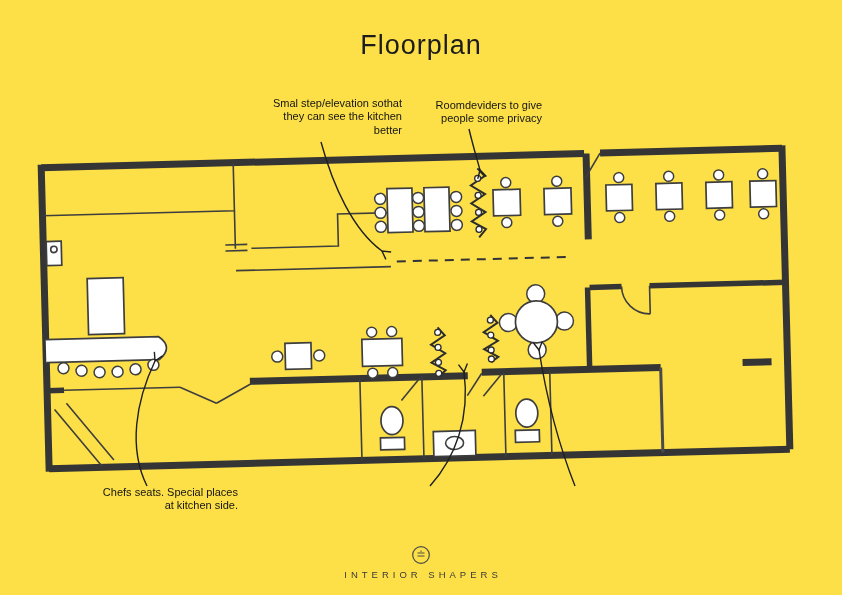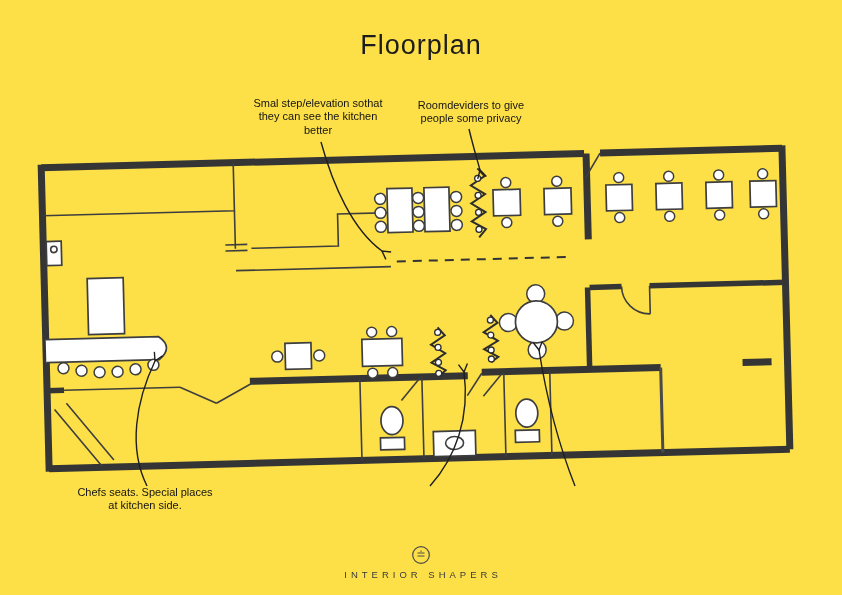--- a/index.html
+++ b/index.html
@@ -7,21 +7,21 @@
     position:relative; width:842px; height:595px; background:#fde047;
     font-family:"Liberation Sans", sans-serif; overflow:hidden;
   }
   .title {
     position:absolute; top:30px; left:0; width:100%; margin:0;
     text-align:center; font-size:27px; font-weight:400;
     letter-spacing:1px; color:#1c1c1c;
   }
   .note {
     position:absolute; font-size:11px; line-height:1.22; color:#141414;
-    text-align:center; white-space:pre-line;
+    text-align:right; white-space:pre-line;
   }
   .note-step   { left:234px; top:97px;  width:168px; }
   .note-privacy{ left:400px; top:99px;  width:142px; }
   .note-chefs  { left:52px;  top:486px; width:186px; }
   .note-toilet { left:318px; top:486px; width:164px; }
   .note-round  { left:486px; top:486px; width:178px; }
 
   .plan { position:absolute; left:0; top:0; }
 
   .wall     { stroke:#353535; stroke-width:7;   fill:none; }

